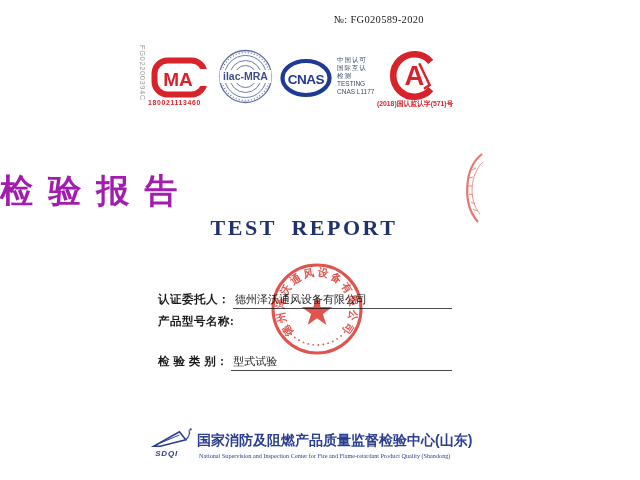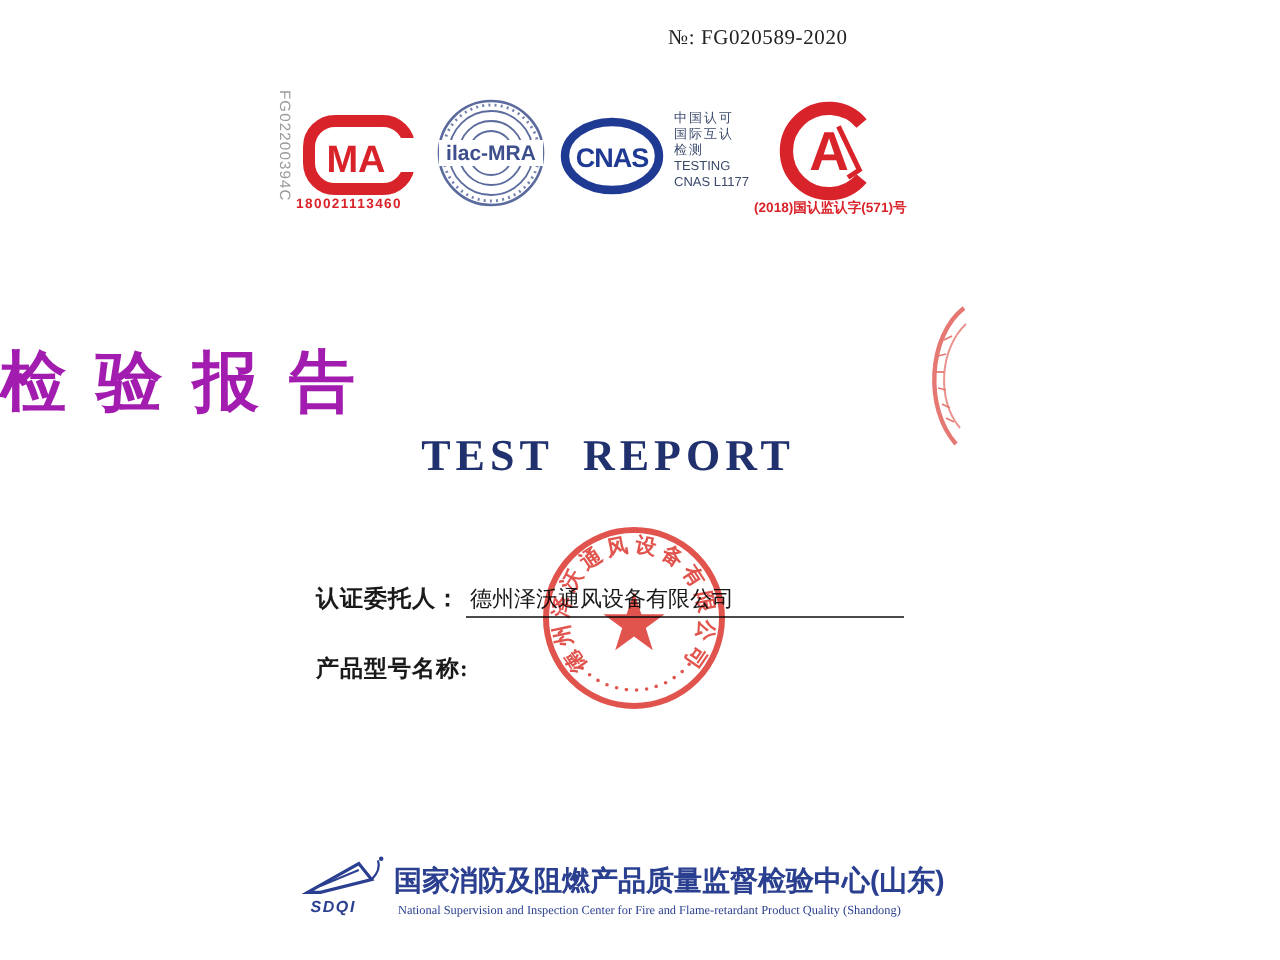--- a/index.html
+++ b/index.html
@@ -26,21 +26,21 @@
     font-family:"Liberation Sans", sans-serif; font-weight:bold;
     font-size:33px; color:#a21caf; letter-spacing:3px; }
   .title-en { left:0; top:215px; width:608px; text-align:center;
     font-weight:bold; font-size:22px; color:#21316e;
     letter-spacing:2.5px; word-spacing:7px; }
   .field-row { left:158px; width:294px; height:15px; display:flex; align-items:flex-start; }
   .field-row .lbl { font-size:11.5px; color:#1a1a1a; font-weight:600;
     white-space:nowrap; padding-right:3px; letter-spacing:0.5px; }
   .field-row .val { flex:1; font-size:11px; color:#1a1a1a; white-space:nowrap;
     border-bottom:1px solid #4a4a4a; padding:0 0 1px 2px; }
-  .row1 { top:292px; } .row2 { top:327px; } .row3 { top:354px; }
+  .row1 { top:292px; } .row2 { top:314px; } .row3 { top:354px; }
   .stamp { left:267px; top:259px; opacity:0.88; mix-blend-mode:multiply; }
   .edge-stamp { left:458px; top:152px; opacity:0.75; mix-blend-mode:multiply; }
   .footer-zh { left:197px; top:432px; font-size:14px; font-weight:bold; color:#2a3f8f;
     font-family:"Liberation Sans", sans-serif; white-space:nowrap; }
   .footer-en { left:199px; top:452px; font-size:6.2px; color:#2a3f8f; white-space:nowrap; }
 </style>
 </head>
 <body>
 
 <div class="page">
@@ -93,20 +93,24 @@
   <div class="abs title-zh">检 验 报 告</div>
   <div class="abs title-en">TEST REPORT</div>
 
   <div class="abs field-row row1">
     <span class="lbl">认证委托人：</span>
     <span class="val">德州泽沃通风设备有限公司</span>
   </div>
   <div class="abs field-row row2">
     <span class="lbl">产品型号名称:</span>
   </div>
+  <div class="abs field-row row3">
+    <span class="lbl">检 验 类 别：</span>
+    <span class="val">型式试验</span>
+  </div>
 
   <svg class="abs stamp" width="100" height="100" viewBox="0 0 100 100">
     <defs>
       <path id="stampArc" d="M 50,83 A 33,33 0 1,1 50.01,83" fill="none"></path>
     </defs>
     <circle cx="50" cy="50" r="44" fill="none" stroke="#dd3c35" stroke-width="3"></circle>
     <text font-size="10.5" fill="#dd3c35" font-weight="bold" letter-spacing="2.5" font-family="Liberation Sans, sans-serif">
       <textPath href="#stampArc" startOffset="50%" text-anchor="middle">德州泽沃通风设备有限公司</textPath>
     </text>
     <path d="M50 37 L53.7 48.1 L65.3 48.1 L55.9 55.0 L59.4 66.1 L50 59.3 L40.6 66.1 L44.1 55.0 L34.7 48.1 L46.3 48.1 Z" fill="#dd3c35"></path>

